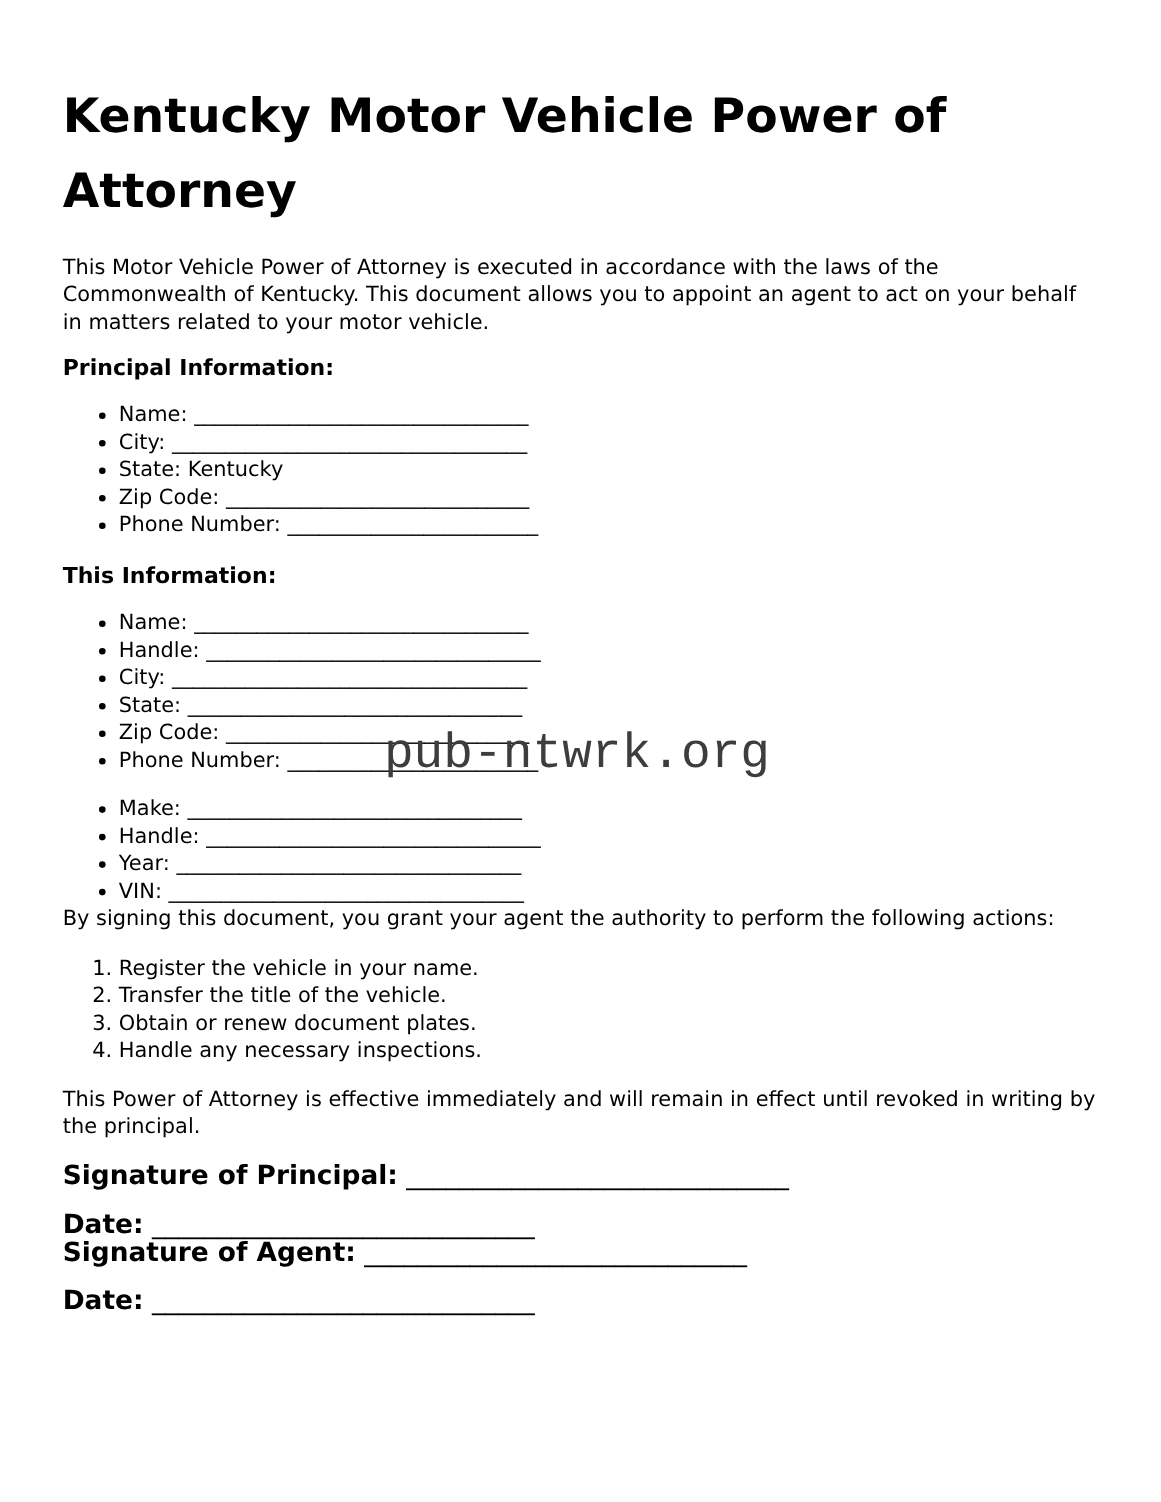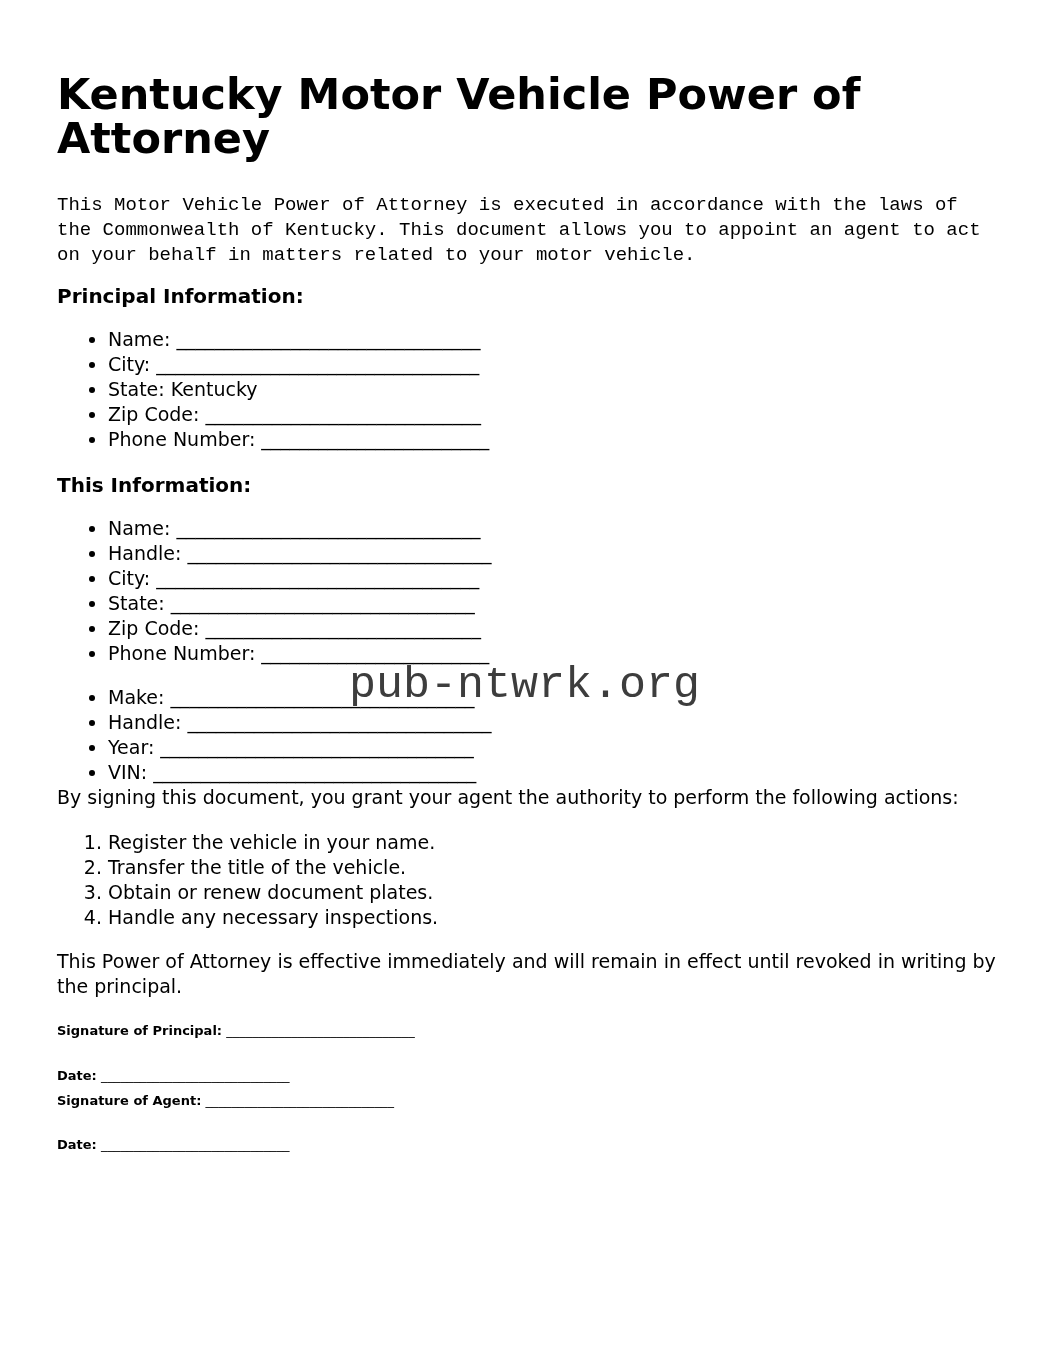--- a/index.html
+++ b/index.html
@@ -13,51 +13,51 @@
     position: relative;
     width: 1055px; height: 1365px;
     padding: 72px 0 0 57px;
     overflow: hidden;
     background: #fff;
   }
   .content { width: 940px; }
 
   h1.doc-title {
     font-size: 43px;
-    line-height: 44px;
+    line-height: 68px;
     font-weight: 700;
     color: #000;
   }
   p.body-text, li {
     font-size: 19px;
     line-height: 25px;
   }
   h2.section-heading {
     font-size: 20px;
     line-height: 25px;
     font-weight: 700;
   }
   ul.field-list, ol.action-list {
     padding-left: 51px;
     list-style-position: outside;
   }
   ul.field-list { list-style-type: disc; }
   ol.action-list { list-style-type: decimal; }
 
-  .intro          { margin-top: 33px; font-family: Liberation Mono, monospace; }
+  .intro          { margin-top: 23px; }
   .h-principal    { margin-top: 16px; }
   .ul-principal   { margin-top: 18px; }
   .h-agent        { margin-top: 21px; }
   .ul-agent       { margin-top: 18px; }
   .h-vehicle      { margin-top: 23px; }
   .ul-vehicle     { margin-top: 19px; }
   .lead           { }
   .ol-actions     { margin-top: 20px; }
   .effect         { margin-top: 19px; }
-  .sig-row        { font-size: 13px; line-height: 25px; }
+  .sig-row        { font-size: 24px; line-height: 25px; }
   .sig-row strong { font-weight: 700; }
   .sig-1          { margin-top: 19px; }
   .sig-2          { margin-top: 20px; }
   .sig-3          { }
   .sig-4          { margin-top: 19px; }
 
   .watermark {
     position: absolute;
     left: 349px;
     top: 663px;

